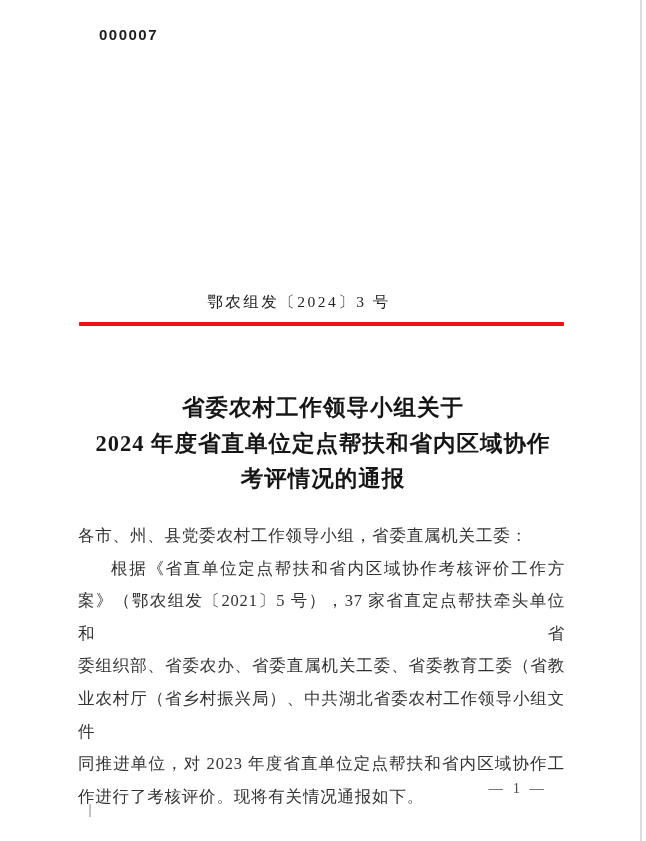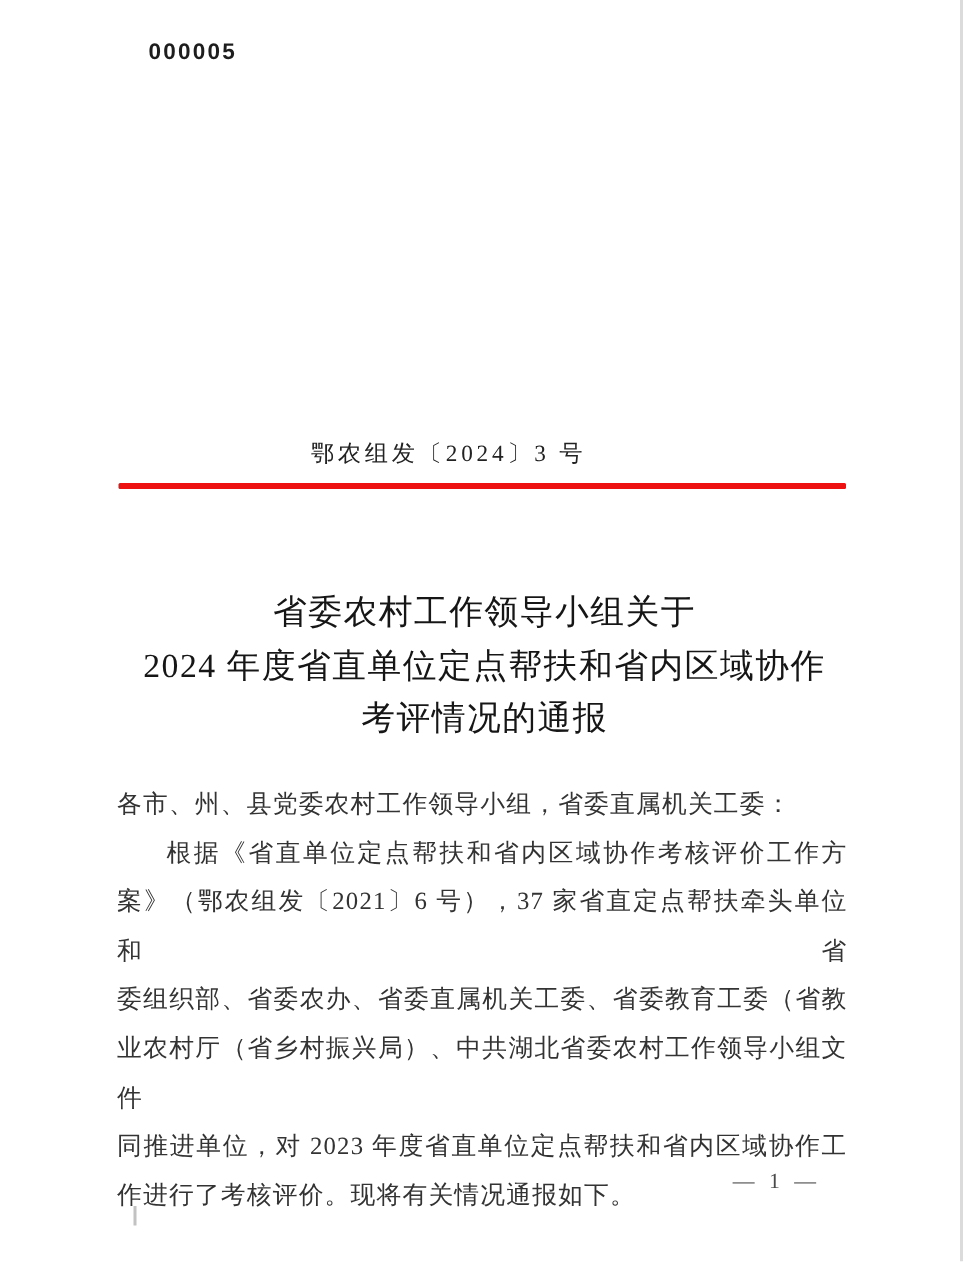--- a/index.html
+++ b/index.html
@@ -39,21 +39,21 @@
     text-align: center; font-size: 15.5px; letter-spacing: 2.5px;
     color: #222222;
   }
   .redline {
     position: absolute; top: 322px; left: 79px;
     width: 485px; height: 3.5px;
     background: var(--red); border-radius: 1px;
   }
   .doc-title {
     position: absolute; top: 390px; left: 0; width: 646px;
-    text-align: center; font-weight: 400; font-size: 22.5px;
+    text-align: center; font-weight: 700; font-size: 22.5px;
     line-height: 35.5px; letter-spacing: 1px; color: #161616;
   }
   .body-text {
     position: absolute; top: 520px; left: 78px; width: 487px;
     font-size: 16.5px; line-height: 32.6px; letter-spacing: 0.8px;
     color: var(--ink);
   }
   .bl { text-align: justify; text-align-last: justify; }
   .bl.salutation { text-align-last: left; }
   .bl.first { text-indent: 2em; }
@@ -69,37 +69,37 @@
   .scan-artifact {
     position: absolute; left: 89px; top: 804px;
     width: 1.5px; height: 13px; background: #9a9a9a; opacity: 0.6;
   }
 </style>
 </head>
 <body>
 
 <div class="page">
 
-  <div class="serial">000005</div>
+  <div class="serial">000007</div>
 
 
   <div class="docnum">鄂农组发〔2024〕3 号</div>
 
   <div class="redline"></div>
 
   <div class="doc-title">
     <div>省委农村工作领导小组关于</div>
     <div>2024 年度省直单位定点帮扶和省内区域协作</div>
     <div>考评情况的通报</div>
   </div>
 
   <div class="body-text">
     <div class="bl salutation">各市、州、县党委农村工作领导小组，省委直属机关工委：</div>
     <div class="bl first">根据《省直单位定点帮扶和省内区域协作考核评价工作方</div>
-    <div class="bl">案》（鄂农组发〔2021〕6 号），37 家省直定点帮扶牵头单位和省</div>
+    <div class="bl">案》（鄂农组发〔2021〕5 号），37 家省直定点帮扶牵头单位和省</div>
     <div class="bl">委组织部、省委农办、省委直属机关工委、省委教育工委（省教</div>
     <div class="bl">业农村厅（省乡村振兴局）、中共湖北省委农村工作领导小组文件</div>
     <div class="bl">同推进单位，对 2023 年度省直单位定点帮扶和省内区域协作工</div>
     <div class="bl last">作进行了考核评价。现将有关情况通报如下。</div>
   </div>
 
   <div class="pagenum">— 1 —</div>
 
   <div class="scan-edge"></div>
   <div class="scan-artifact"></div>

